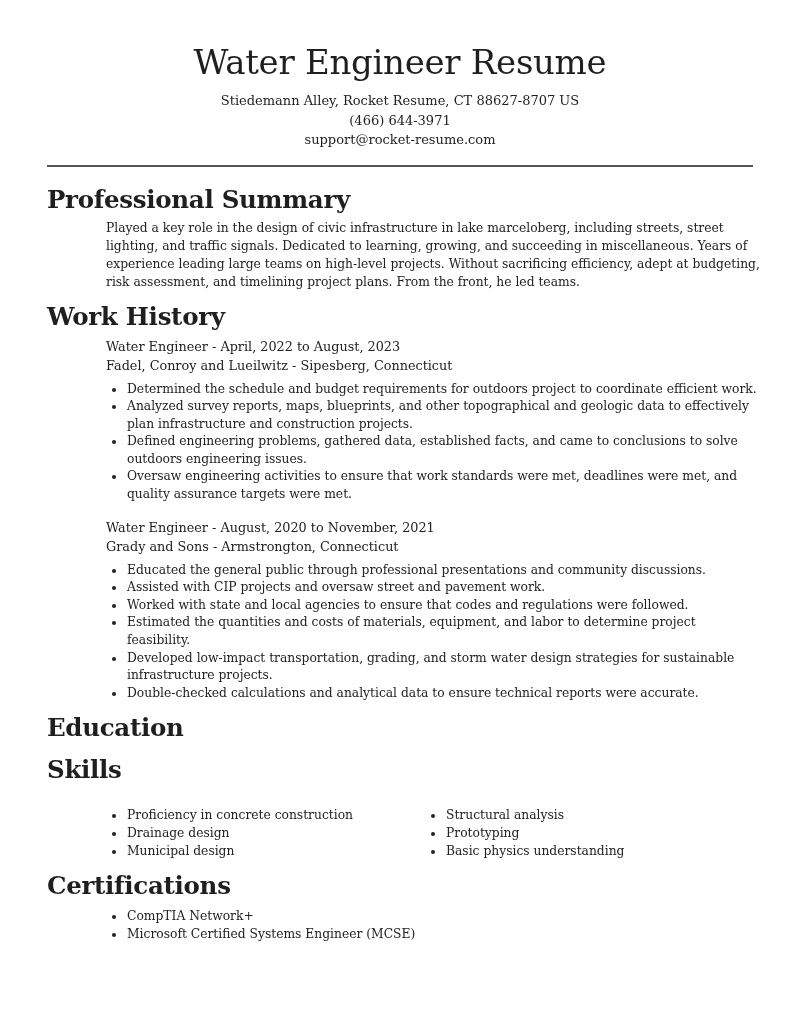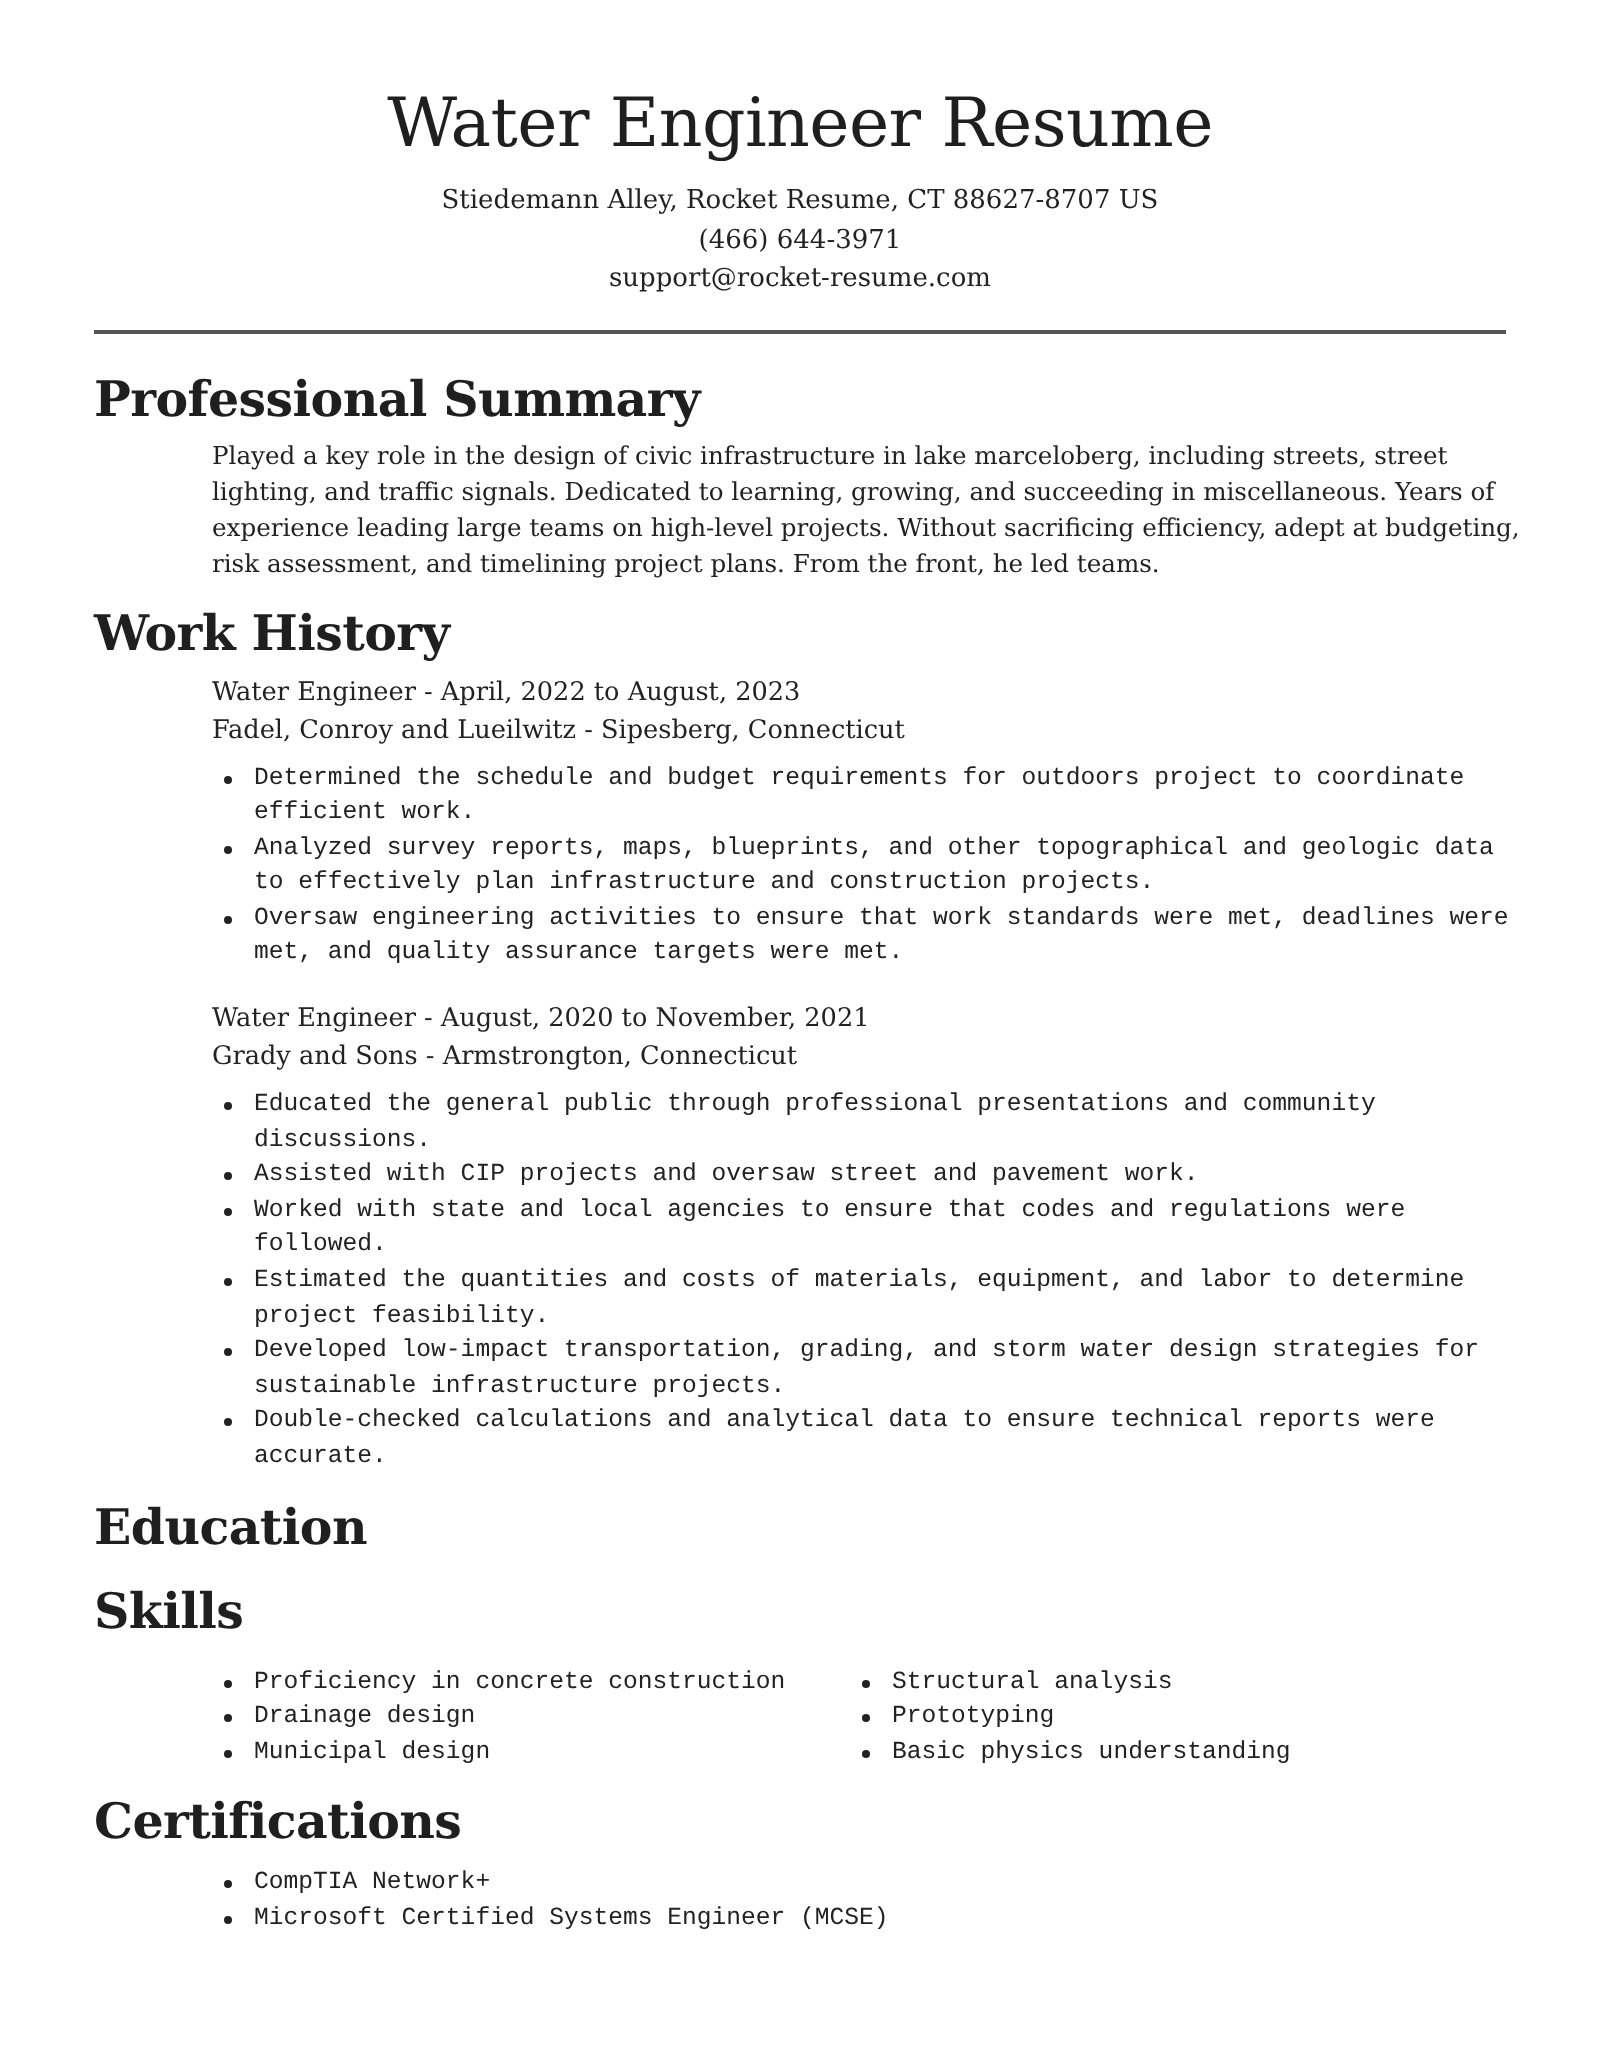--- a/index.html
+++ b/index.html
@@ -68,21 +68,20 @@
     }
     .job-head .line {
       display: block;
       line-height: 19px;
       font-size: 12.8px;
     }
     ul.bullets {
       margin: 4px 0 0 0;
       padding-left: 21px;
       list-style: none;
-      font-family: Liberation Mono, monospace;
     }
     ul.bullets li {
       position: relative;
       line-height: 17.6px;
     }
     ul.bullets li::before {
       content: "";
       position: absolute;
       left: -15px;
       top: 7px;
@@ -96,21 +95,21 @@
       line-height: 19px;
       font-size: 12.8px;
     }
     .skills-cols {
       display: flex;
     }
     .skills-col {
       width: 319px;
     }
     .skills-col ul.bullets {
-      margin-top: 8px;
+      margin-top: 18px;
     }
   </style>
 </head>
 <body>
 
 <div class="page">
 
   <header class="header">
     <h1 class="title">Water Engineer Resume</h1>
     <div class="contact">
@@ -134,20 +133,21 @@
     <div class="section-body" style="margin-top:4px;">
 
       <div class="job">
         <div class="job-head">
           <span class="line">Water Engineer - April, 2022 to August, 2023</span>
           <span class="line">Fadel, Conroy and Lueilwitz - Sipesberg, Connecticut</span>
         </div>
         <ul class="bullets" style="margin-top:6px;">
           <li>Determined the schedule and budget requirements for outdoors project to coordinate efficient work.</li>
           <li>Analyzed survey reports, maps, blueprints, and other topographical and geologic data to effectively plan infrastructure and construction projects.</li>
+          <li>Defined engineering problems, gathered data, established facts, and came to conclusions to solve outdoors engineering issues.</li>
           <li>Oversaw engineering activities to ensure that work standards were met, deadlines were met, and quality assurance targets were met.</li>
         </ul>
       </div>
 
       <div class="job" style="margin-top:14px;">
         <div class="job-head">
           <span class="line">Water Engineer - August, 2020 to November, 2021</span>
           <span class="line">Grady and Sons - Armstrongton, Connecticut</span>
         </div>
         <ul class="bullets" style="margin-top:6px;">

